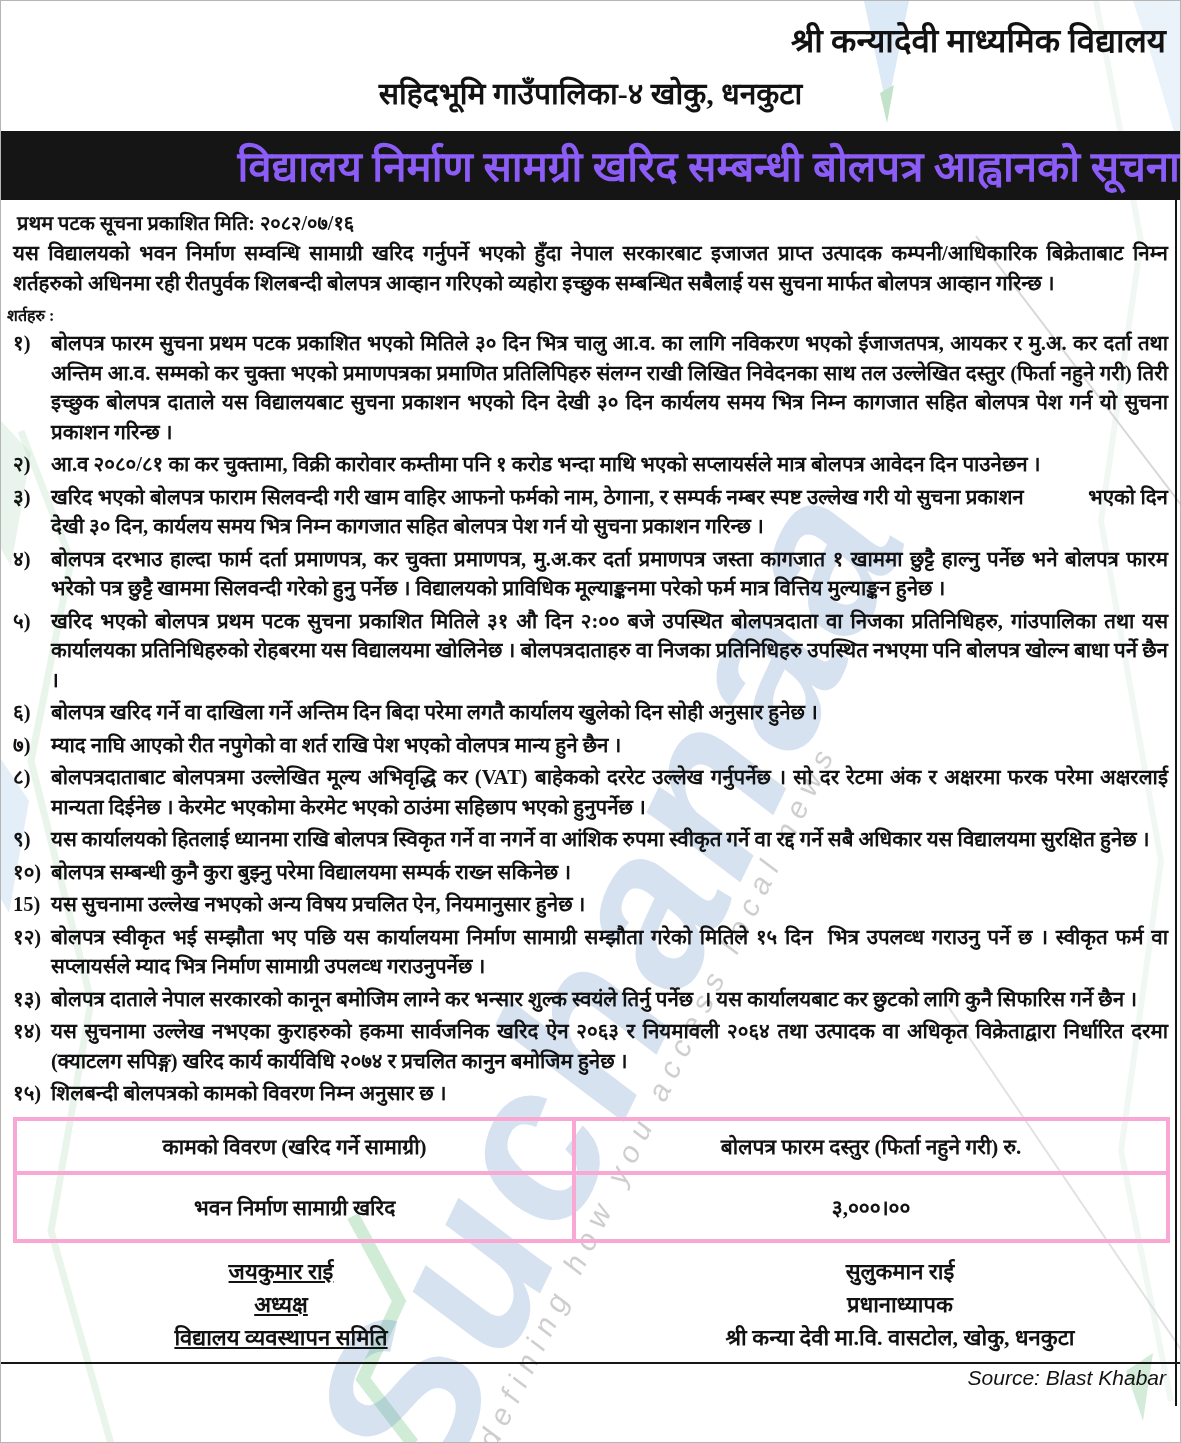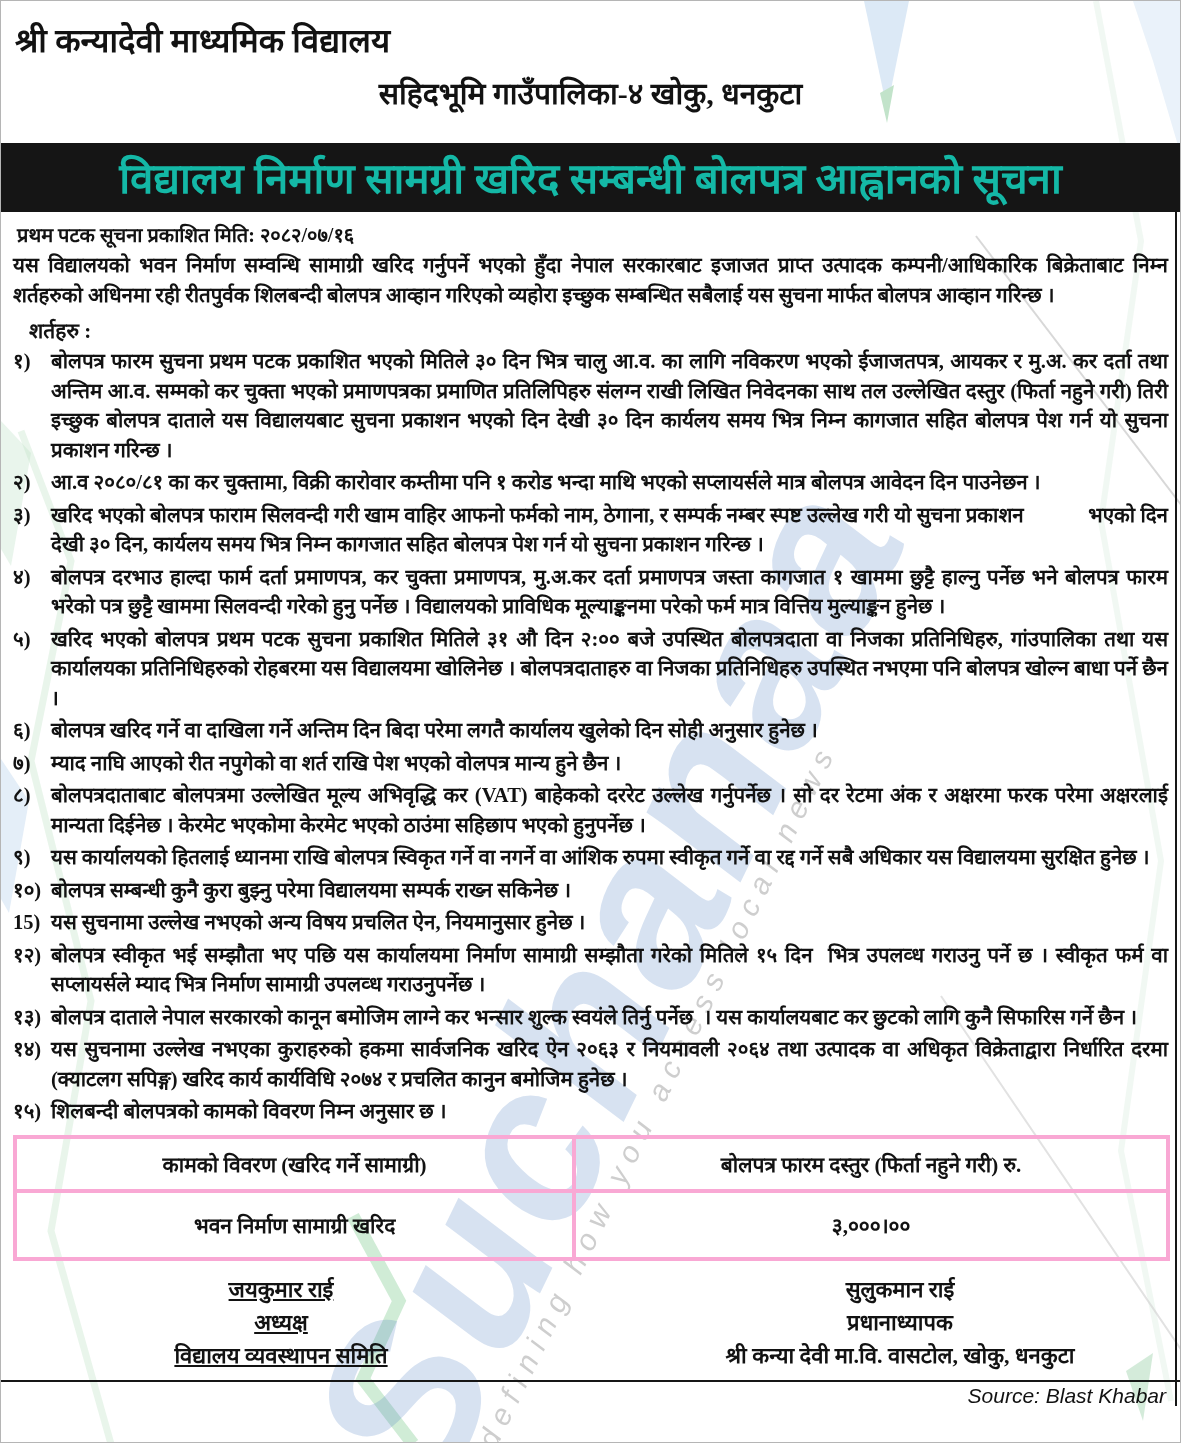--- a/index.html
+++ b/index.html
@@ -30,42 +30,42 @@
   .wm-tagline{
     position:absolute;left:470px;top:1438px;z-index:0;
     transform:rotate(-64deg);transform-origin:0 0;
     font-family:"Liberation Sans","DejaVu Sans",sans-serif;
     font-size:30px;letter-spacing:9px;font-style:italic;
     color:rgba(125,125,125,0.38);
     white-space:nowrap;pointer-events:none;
   }
   .content{position:relative;z-index:1;}
   .school-name{
-    text-align:left;font-weight:bold;font-size:33px;
+    text-align:right;font-weight:bold;font-size:33px;
     margin:16px 14px 0;
   }
   .address{
     text-align:center;font-weight:bold;font-size:30px;
     margin:10px 14px 0;
   }
   .banner{
-    margin-top:30px;background:#151515;color:#14b8a6;
-    text-align:center;font-weight:bold;font-size:42px;
+    margin-top:18px;background:#151515;color:#8b5cf6;
+    text-align:right;font-weight:bold;font-size:42px;
     padding:5px 0 7px;
   }
   .date-line{
     text-align:left;font-weight:bold;font-size:20px;
     margin:9px 16px 2px;
   }
   .intro{
     font-weight:bold;font-size:20.5px;line-height:30px;
     text-align:justify;margin:2px 12px 0;
   }
   .conditions-label{
-    font-weight:bold;font-size:21px;margin:6px 28px 2px;
+    font-weight:bold;font-size:16px;margin:6px 6px 2px;
   }
   .items{margin:0 12px 0 8px;}
   .item{
     display:flex;align-items:flex-start;
     font-weight:bold;font-size:20.5px;line-height:29.5px;
     margin:3px 0;
   }
   .item .num{flex:0 0 42px;text-align:left;padding-left:4px;box-sizing:border-box;}
   .item .txt{flex:1;text-align:justify;white-space:pre-wrap;}
   table.fee{

